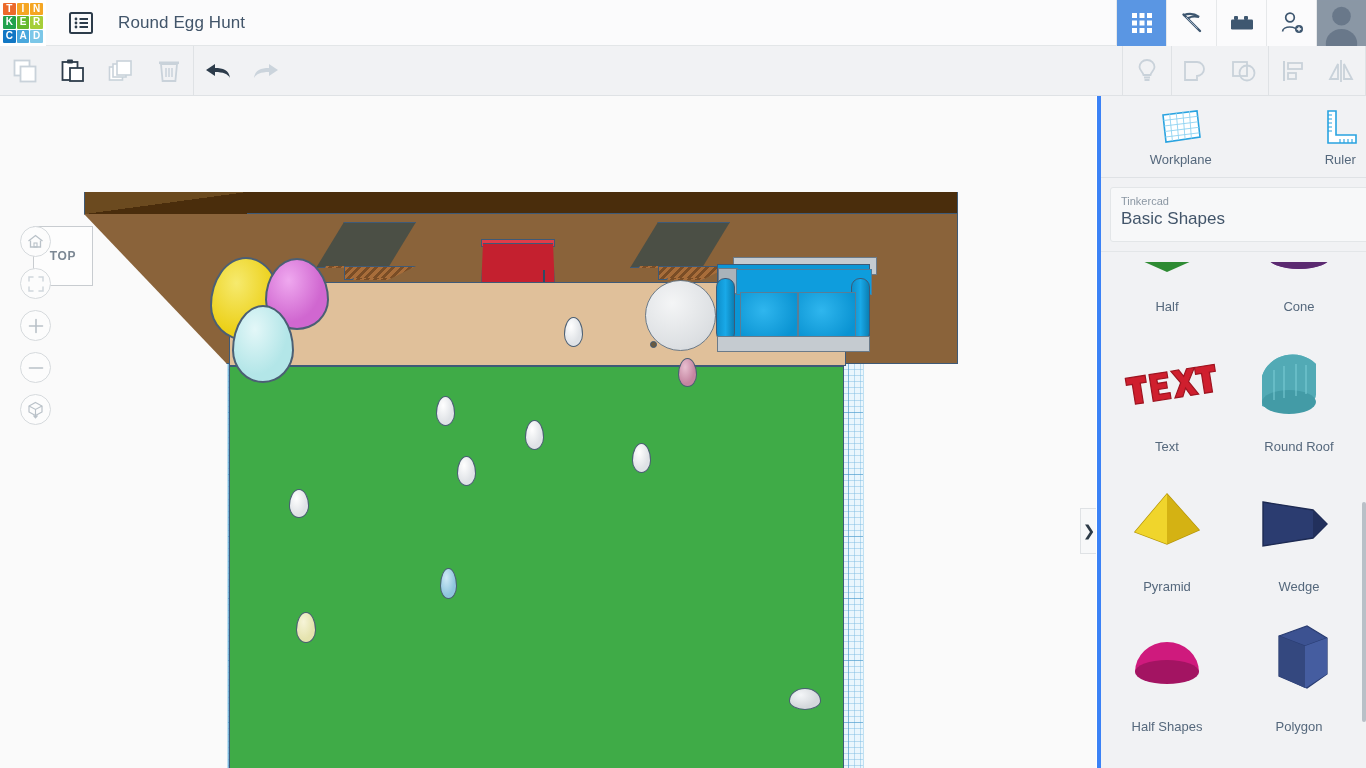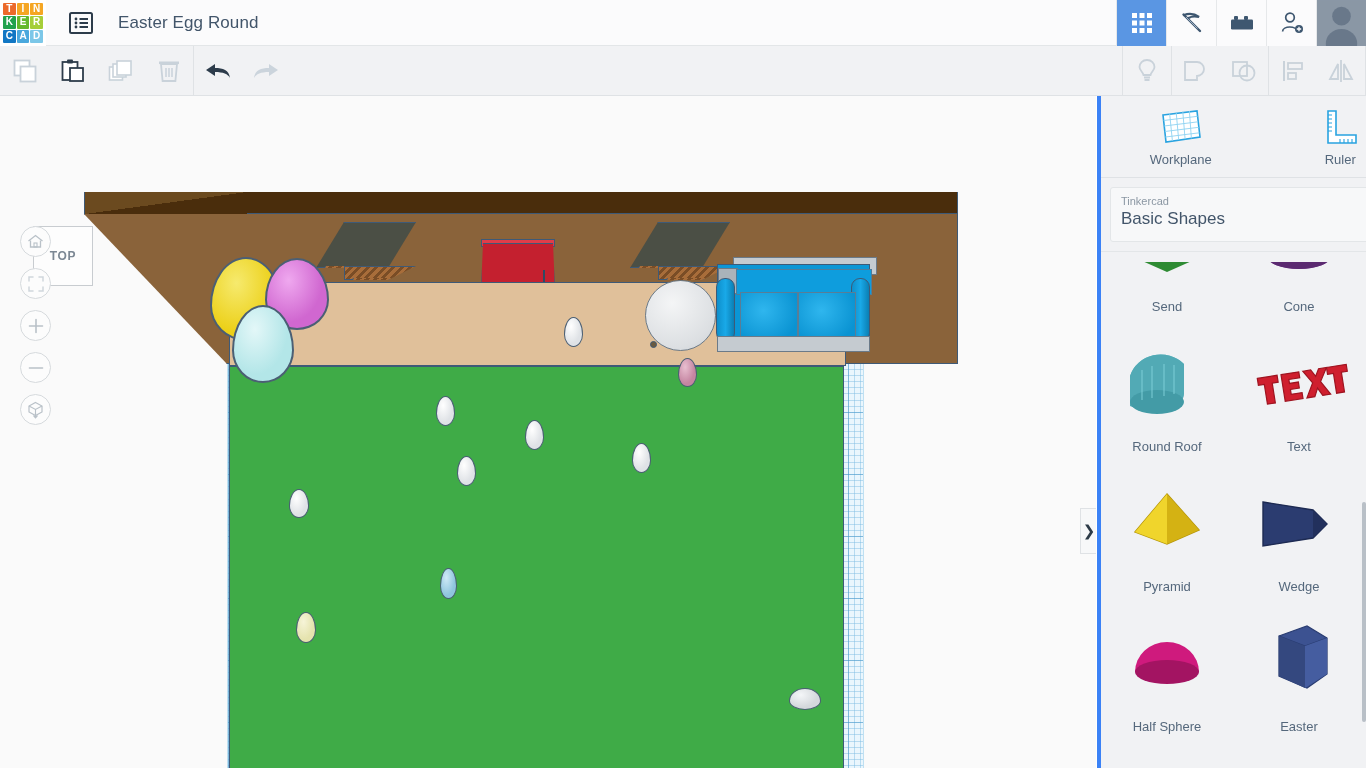--- a/index.html
+++ b/index.html
@@ -281,21 +281,21 @@
         <rect x="1" y="1" width="22" height="20" rx="1.5" fill="none" stroke="#2d3c4b" stroke-width="2"></rect>
         <circle cx="7" cy="7" r="1.4" fill="#2d3c4b"></circle>
         <circle cx="7" cy="11" r="1.4" fill="#2d3c4b"></circle>
         <circle cx="7" cy="15" r="1.4" fill="#2d3c4b"></circle>
         <rect x="10.5" y="6" width="8.5" height="2" fill="#2d3c4b"></rect>
         <rect x="10.5" y="10" width="8.5" height="2" fill="#2d3c4b"></rect>
         <rect x="10.5" y="14" width="8.5" height="2" fill="#2d3c4b"></rect>
       </svg>
     </div>
 
-    <div class="doc-title">Easter Egg Round</div>
+    <div class="doc-title">Round Egg Hunt</div>
 
     <div class="topbar-right">
       <div class="tb-icon active">
         <svg width="22" height="22" viewBox="0 0 22 22">
           <g fill="#ffffff">
             <rect x="1" y="1" width="5" height="5"></rect>
               <rect x="8.5" y="1" width="5" height="5"></rect>
               <rect x="16" y="1" width="5" height="5"></rect>
             <rect x="1" y="8.5" width="5" height="5"></rect>
               <rect x="8.5" y="8.5" width="5" height="5"></rect>
@@ -551,58 +551,58 @@
 
       <div class="rp-row" style="margin-top:-78px;">
         <div class="rp-cell">
           <div class="shape-wrap">
             <svg width="96" height="84" viewBox="0 0 96 84">
               <path d="M12 56 L48 38 L84 56 L48 72 Z" fill="#2e8b33"></path>
               <path d="M12 56 L48 38 L48 20 Z" fill="#35a03b"></path>
               <path d="M48 38 L84 56 L48 20 Z" fill="#1f6b25"></path>
             </svg>
           </div>
-          <div class="shape-label">Send</div>
+          <div class="shape-label">Half</div>
         </div>
         <div class="rp-cell">
           <div class="shape-wrap">
             <svg width="96" height="84" viewBox="0 0 96 84">
               <ellipse cx="48" cy="56" rx="32" ry="13" fill="#7d3c98"></ellipse>
               <path d="M16 56 A32 13 0 0 0 80 56 Z" fill="#5b2a70"></path>
             </svg>
           </div>
           <div class="shape-label">Cone</div>
         </div>
       </div>
 
       <div class="rp-row">
-        <div class="rp-cell">
-          <div class="shape-wrap">
-            <svg width="110" height="92" viewBox="0 0 110 92">
-              <path d="M18 70 L18 40 A32 30 0 0 1 72 28 L72 58 A32 30 0 0 0 18 70 Z" fill="#68bec7"></path>
-              <path d="M18 70 A32 16 0 0 0 72 58 L72 28 A32 30 0 0 0 18 40 Z" fill="#52aab5"></path>
-              <ellipse cx="45" cy="66" rx="27" ry="12" fill="#439ba6"></ellipse>
-              <path d="M30 34 L30 64 M40 30 L40 62 M52 28 L52 60 M62 29 L62 58" stroke="#7fd0d9" stroke-width="1.6" opacity=".6"></path>
-            </svg>
-          </div>
-          <div class="shape-label">Round Roof</div>
-        </div>
         <div class="rp-cell">
           <div class="shape-wrap">
             <svg width="104" height="84" viewBox="0 0 104 84">
               <g fill="#cf1f2e" stroke="#9e1420" stroke-width="1.2" transform="rotate(-9 52 46)">
                 <path d="M12 32 h20 v7 h-6 v20 h-8 v-20 h-6 z"></path>
                 <path d="M36 32 h18 v6 h-11 v4 h9 v6 h-9 v5 h11 v6 h-18 z"></path>
                 <path d="M58 32 h8 l4 7 4 -7 h8 l-8 13 8 14 h-8 l-4 -8 -4 8 h-8 l8 -14 z"></path>
                 <path d="M82 32 h20 v7 h-6 v20 h-8 v-20 h-6 z"></path>
               </g>
             </svg>
           </div>
           <div class="shape-label">Text</div>
         </div>
+        <div class="rp-cell">
+          <div class="shape-wrap">
+            <svg width="110" height="92" viewBox="0 0 110 92">
+              <path d="M18 70 L18 40 A32 30 0 0 1 72 28 L72 58 A32 30 0 0 0 18 70 Z" fill="#68bec7"></path>
+              <path d="M18 70 A32 16 0 0 0 72 58 L72 28 A32 30 0 0 0 18 40 Z" fill="#52aab5"></path>
+              <ellipse cx="45" cy="66" rx="27" ry="12" fill="#439ba6"></ellipse>
+              <path d="M30 34 L30 64 M40 30 L40 62 M52 28 L52 60 M62 29 L62 58" stroke="#7fd0d9" stroke-width="1.6" opacity=".6"></path>
+            </svg>
+          </div>
+          <div class="shape-label">Round Roof</div>
+        </div>
       </div>
 
       <div class="rp-row">
         <div class="rp-cell">
           <div class="shape-wrap">
             <svg width="100" height="84" viewBox="0 0 100 84">
               <path d="M50 14 L82 50 L50 64 L18 52 Z" fill="#e5c31a" stroke="#b5960b" stroke-width="1.4"></path>
               <path d="M50 14 L50 64 L18 52 Z" fill="#f0d52c"></path>
               <path d="M50 14 L82 50 L50 64 Z" fill="#d4b213"></path>
             </svg>
@@ -621,31 +621,31 @@
       </div>
 
       <div class="rp-row">
         <div class="rp-cell">
           <div class="shape-wrap">
             <svg width="100" height="84" viewBox="0 0 100 84">
               <path d="M18 52 A32 30 0 0 1 82 52 Z" fill="#cf1a7d"></path>
               <ellipse cx="50" cy="52" rx="32" ry="12" fill="#a31462"></ellipse>
             </svg>
           </div>
-          <div class="shape-label">Half Sphere</div>
+          <div class="shape-label">Half Shapes</div>
         </div>
         <div class="rp-cell">
           <div class="shape-wrap">
             <svg width="100" height="92" viewBox="0 0 100 92">
               <path d="M30 20 L58 10 L78 22 L78 58 L58 72 L30 60 Z" fill="#3c5291" stroke="#2a3d72" stroke-width="1.3"></path>
               <path d="M30 20 L56 30 L78 22" fill="none" stroke="#2a3d72" stroke-width="1.3"></path>
               <path d="M30 20 L56 30 L56 72 L30 60 Z" fill="#34487f"></path>
               <path d="M56 30 L78 22 L78 58 L56 72 Z" fill="#455da0"></path>
             </svg>
           </div>
-          <div class="shape-label">Easter</div>
+          <div class="shape-label">Polygon</div>
         </div>
       </div>
 
       <div class="rp-scrollbar"></div>
     </div>
   </div>
 </div>
 
 </body></html>

